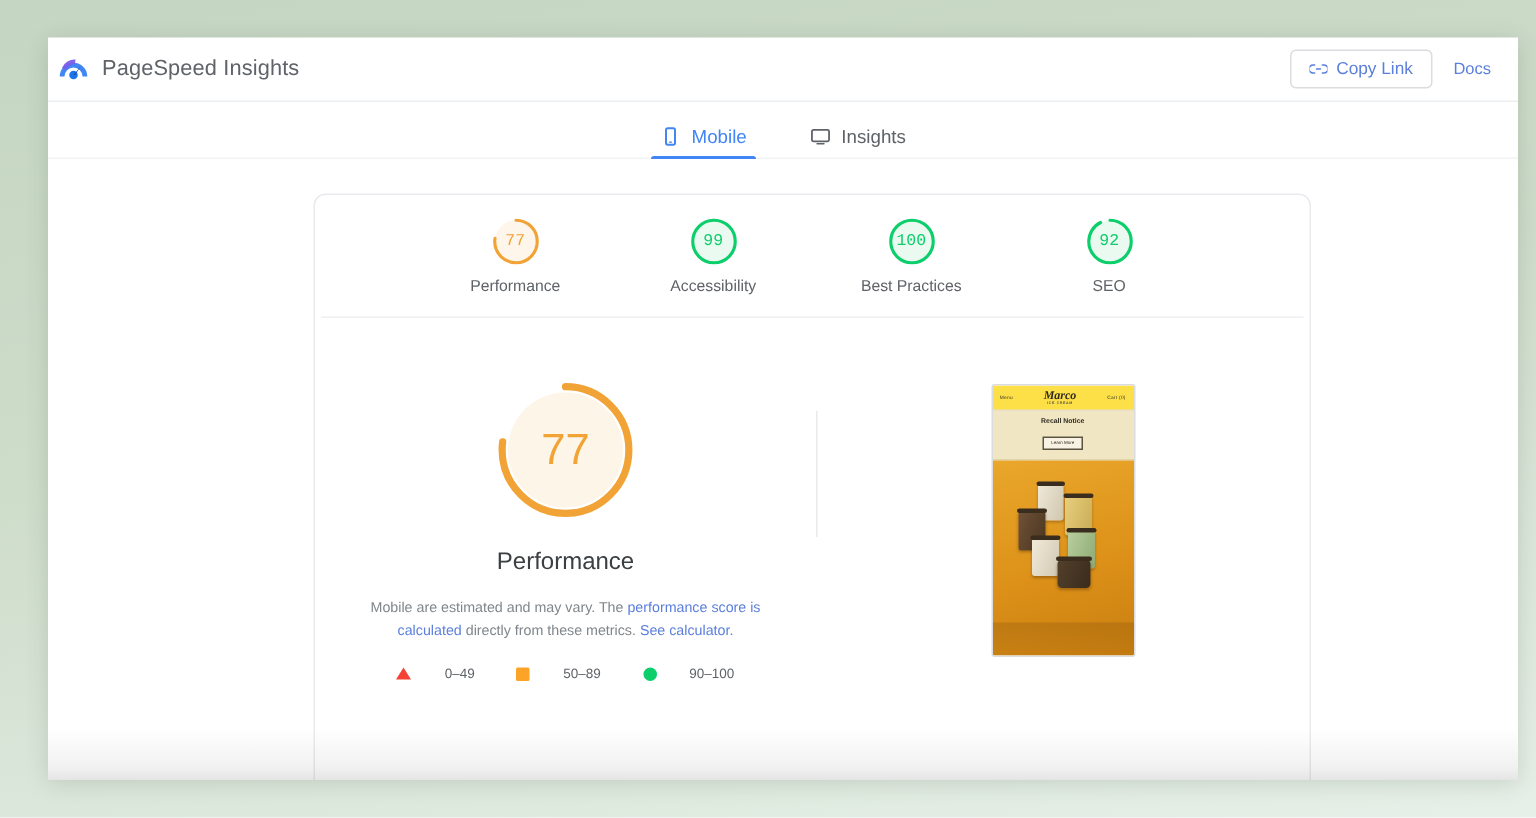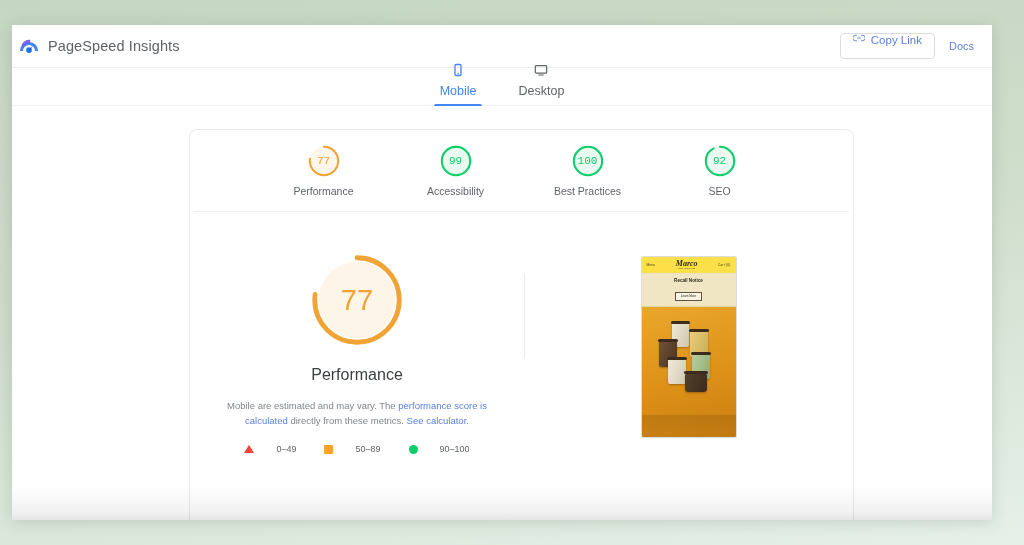--- a/index.html
+++ b/index.html
@@ -9,21 +9,21 @@
     font-family: "Liberation Sans", sans-serif;
   }
   body {
     background: linear-gradient(170deg, #c5d6c3 0%, #cedcca 45%, #e6f0e8 100%);
     position: relative;
   }
 
   
   .window {
     position: absolute;
-    left: 12px; top: 25px;
+    left: 32px; top: 25px;
     width: 980px; height: 495px;
     background: #ffffff;
     overflow: hidden;
     box-shadow: 0 2px 14px rgba(60,80,60,.18);
   }
   .window::after {
     content: "";
     position: absolute; left: 0; right: 0; bottom: 0; height: 34px;
     background: linear-gradient(to bottom, rgba(255,255,255,0) 0%, rgba(120,120,120,.10) 75%, rgba(110,110,110,.18) 100%);
     pointer-events: none;
@@ -40,21 +40,21 @@
   .brand { display: flex; align-items: center; gap: 8px; }
   .brand-logo { width: 22px; height: 22px; display: block; }
   .brand-title {
     font-size: 14.5px; color: #5f6368; letter-spacing: .1px;
   }
   .topbar-right {
     margin-left: auto;
     display: flex; align-items: center; gap: 14px;
   }
   .copy-link-btn {
-    display: inline-flex; align-items: flex-start; gap: 6px;
+    display: inline-flex; align-items: center; gap: 6px;
     height: 26px; padding: 0 12px;
     border: 1px solid #dadce0; border-radius: 4px;
     background: #fff; color: #5b7fdb;
     font-size: 11.5px; font-family: inherit;
     cursor: pointer; white-space: nowrap;
   }
   .link-icon { width: 12px; height: 8px; display: block; flex: none; }
   .docs-link {
     color: #5b7fdb; font-size: 11px; text-decoration: none; cursor: pointer;
   }
@@ -65,21 +65,20 @@
     display: flex; align-items: flex-end; justify-content: center;
     gap: 30px;
     border-bottom: 1px solid #f1f3f4;
   }
   .tab {
     display: flex; align-items: center; gap: 7px;
     padding: 0 6px 7px 6px;
     font-size: 12.5px; color: #5f6368;
     cursor: pointer; position: relative; background: none; border: none;
     font-family: inherit;
-    flex-direction: column;
   }
   .tab.active { color: #4285f4; }
   .tab.active::after {
     content: ""; position: absolute; left: 0; right: 0; bottom: -1px;
     height: 2.5px; background: #4285f4; border-radius: 2px 2px 0 0;
   }
   .tab-ico { width: 14px; height: 14px; display: block; }
 
   
   .report-card {
@@ -252,21 +251,21 @@
         <rect x="4" y="1.5" width="6" height="11" rx="1.1" fill="none" stroke="#4285f4" stroke-width="1.3"></rect>
         <rect x="5.9" y="10.3" width="2.2" height=".9" rx=".45" fill="#4285f4"></rect>
       </svg>
       <span>Mobile</span>
     </button>
     <button class="tab">
       <svg class="tab-ico" viewBox="0 0 14 14">
         <rect x="1.3" y="2.6" width="11.4" height="7.6" rx="1" fill="none" stroke="#5f6368" stroke-width="1.2"></rect>
         <rect x="4.2" y="11.4" width="5.6" height="1" rx=".5" fill="#5f6368"></rect>
       </svg>
-      <span>Desktop</span>
+      <span>Insights</span>
     </button>
   </div>
 
   <div class="report-card">
 
     <div class="score-row">
 
       <div class="score-item">
         <div class="mini-gauge">
           <svg viewBox="0 0 36 36">

